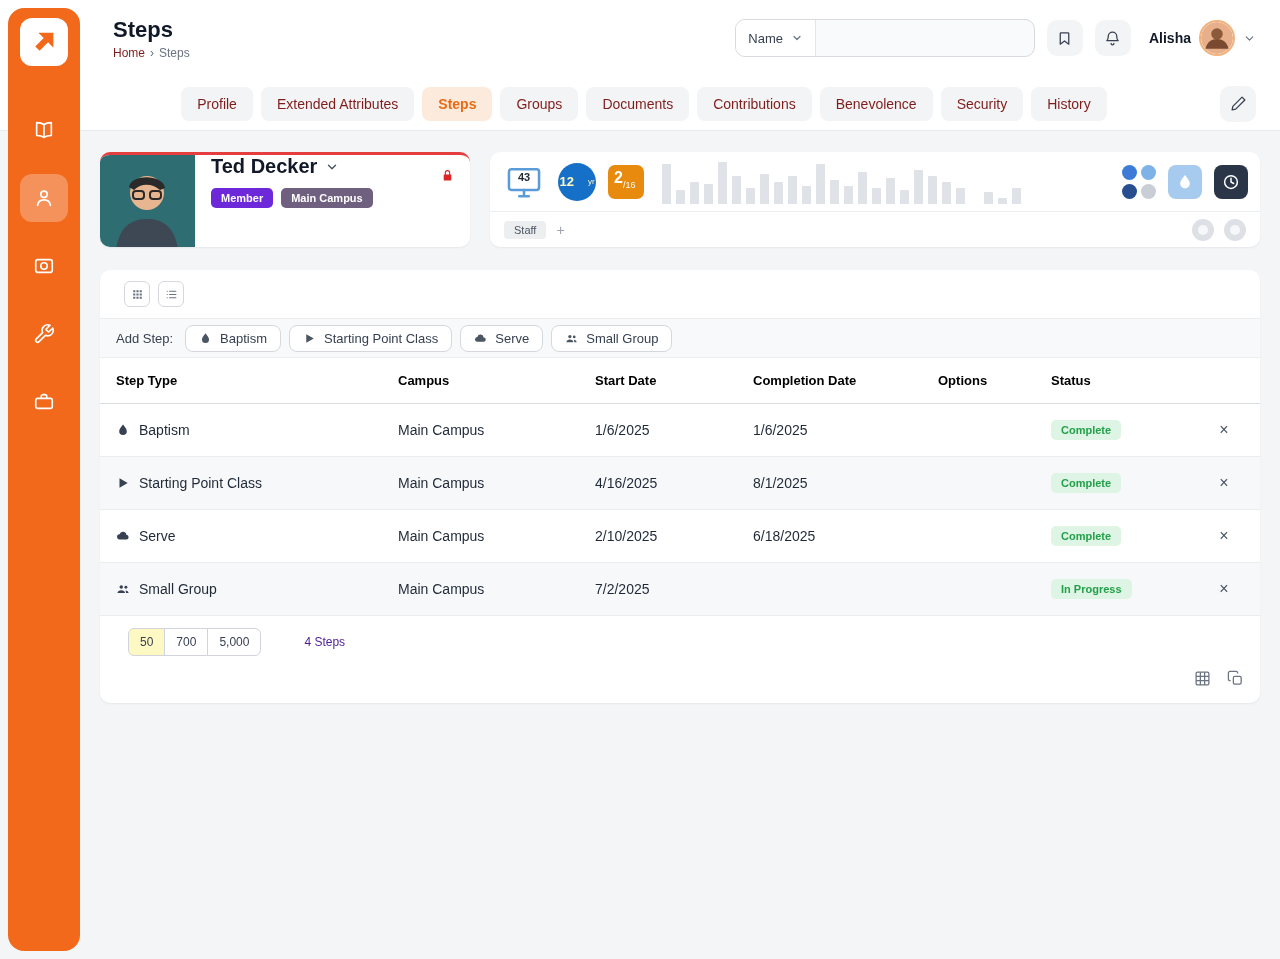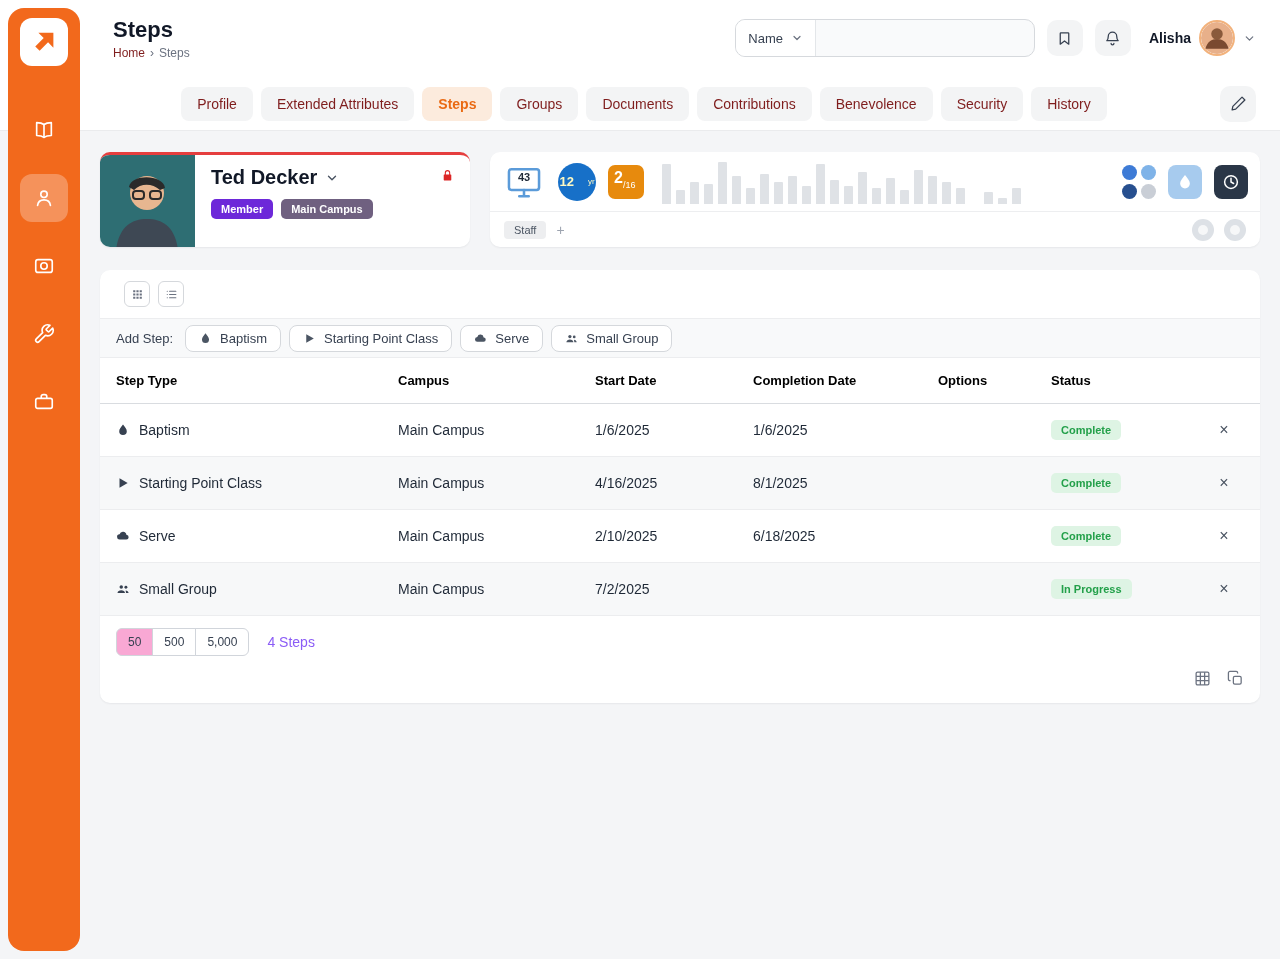--- a/index.html
+++ b/index.html
@@ -52,21 +52,21 @@
   .edit-btn { margin-right:24px; }
 
   
   .content { position:absolute; top:131px; left:80px; right:0; bottom:0; padding:21px 20px 0 20px; }
   .row1 { display:flex; gap:20px; }
   .card { background:#fff; border-radius:10px; box-shadow:0 1px 2px rgba(16,24,40,.06); }
 
   
   .person-card { width:370px; height:95px; border-top:3px solid #e53e3e; display:flex; overflow:hidden; position:relative; }
   .person-photo { width:95px; height:100%; flex:none; }
-  .person-info { padding:11px 16px; }
+  .person-info { padding:0 16px; }
   .person-name-row { display:flex; align-items:center; gap:8px; }
   .person-name { font-size:20px; font-weight:bold; color:#111827; }
   .person-name-row .chev { width:14px; height:14px; color:#4b5563; cursor:pointer; }
   .badge-row { display:flex; gap:8px; margin-top:10px; }
   .pill { font-size:11px; font-weight:bold; color:#fff; padding:4px 10px; border-radius:5px; }
   .pill.member { background:#6d28d9; }
   .pill.campus { background:#6f6080; }
   .lock { position:absolute; top:14px; right:16px; color:#dc2626; }
   .lock svg { width:13px; height:13px; }
 
@@ -118,23 +118,23 @@
   .t-row.head { height:46px; font-size:13px; font-weight:bold; color:#000000; border-bottom:1px solid #d9dce0; }
   .t-row.alt { background:#f7f8f9; }
   .step-cell { display:flex; align-items:center; gap:9px; }
   .step-cell svg { width:14px; height:14px; color:#374151; flex:none; }
   .status-pill { display:inline-block; font-size:11px; font-weight:bold; color:#23a04a; background:#def4e4; padding:4px 10px; border-radius:5px; }
   .del-x { text-align:center; color:#4b5563; font-size:16px; cursor:pointer; }
 
   .pager-row { display:flex; align-items:center; gap:18px; padding:12px 16px 14px 16px; }
   .segmented { display:flex; }
   .seg-btn { font-size:12px; color:#374151; background:#fff; border:1px solid #d1d5db; padding:6px 11px; cursor:pointer; margin-left:-1px; }
-  .seg-btn:first-child { border-radius:6px 0 0 6px; margin-left:0; background:#f9a8d4; }
+  .seg-btn:first-child { border-radius:6px 0 0 6px; margin-left:12px; background:#fef9c3; }
   .seg-btn:last-child { border-radius:0 6px 6px 0; }
-  .count-label { font-size:14px; color:#8b5cf6; }
+  .count-label { font-size:12px; color:#4c1d95;margin-left:25px; }
   .foot-icons { display:flex; justify-content:flex-end; padding:0 16px 16px 16px; }
 </style>
 </head>
 <body>
 
 <div class="topband"></div>
 
 <aside class="sidebar">
   <div class="logo-box">
     <svg viewBox="0 0 48 48" width="30" height="30">
@@ -517,21 +517,21 @@
         <span></span>
         <span></span>
         <span><span class="status-pill">In Progress</span></span>
         <span class="del-x">×</span>
       </div>
     </div>
 
     <div class="pager-row">
       <div class="segmented">
         <button class="seg-btn">50</button>
-        <button class="seg-btn">500</button>
+        <button class="seg-btn">700</button>
         <button class="seg-btn">5,000</button>
       </div>
       <span class="count-label">4 Steps</span>
     </div>
 
     <div class="foot-icons">
       <span class="ghost-icon">
         <span>
           <svg viewBox="0 0 24 24" fill="none" stroke="currentColor" stroke-width="1.8">
               <rect x="3" y="3" width="18" height="18" rx="2"></rect>

